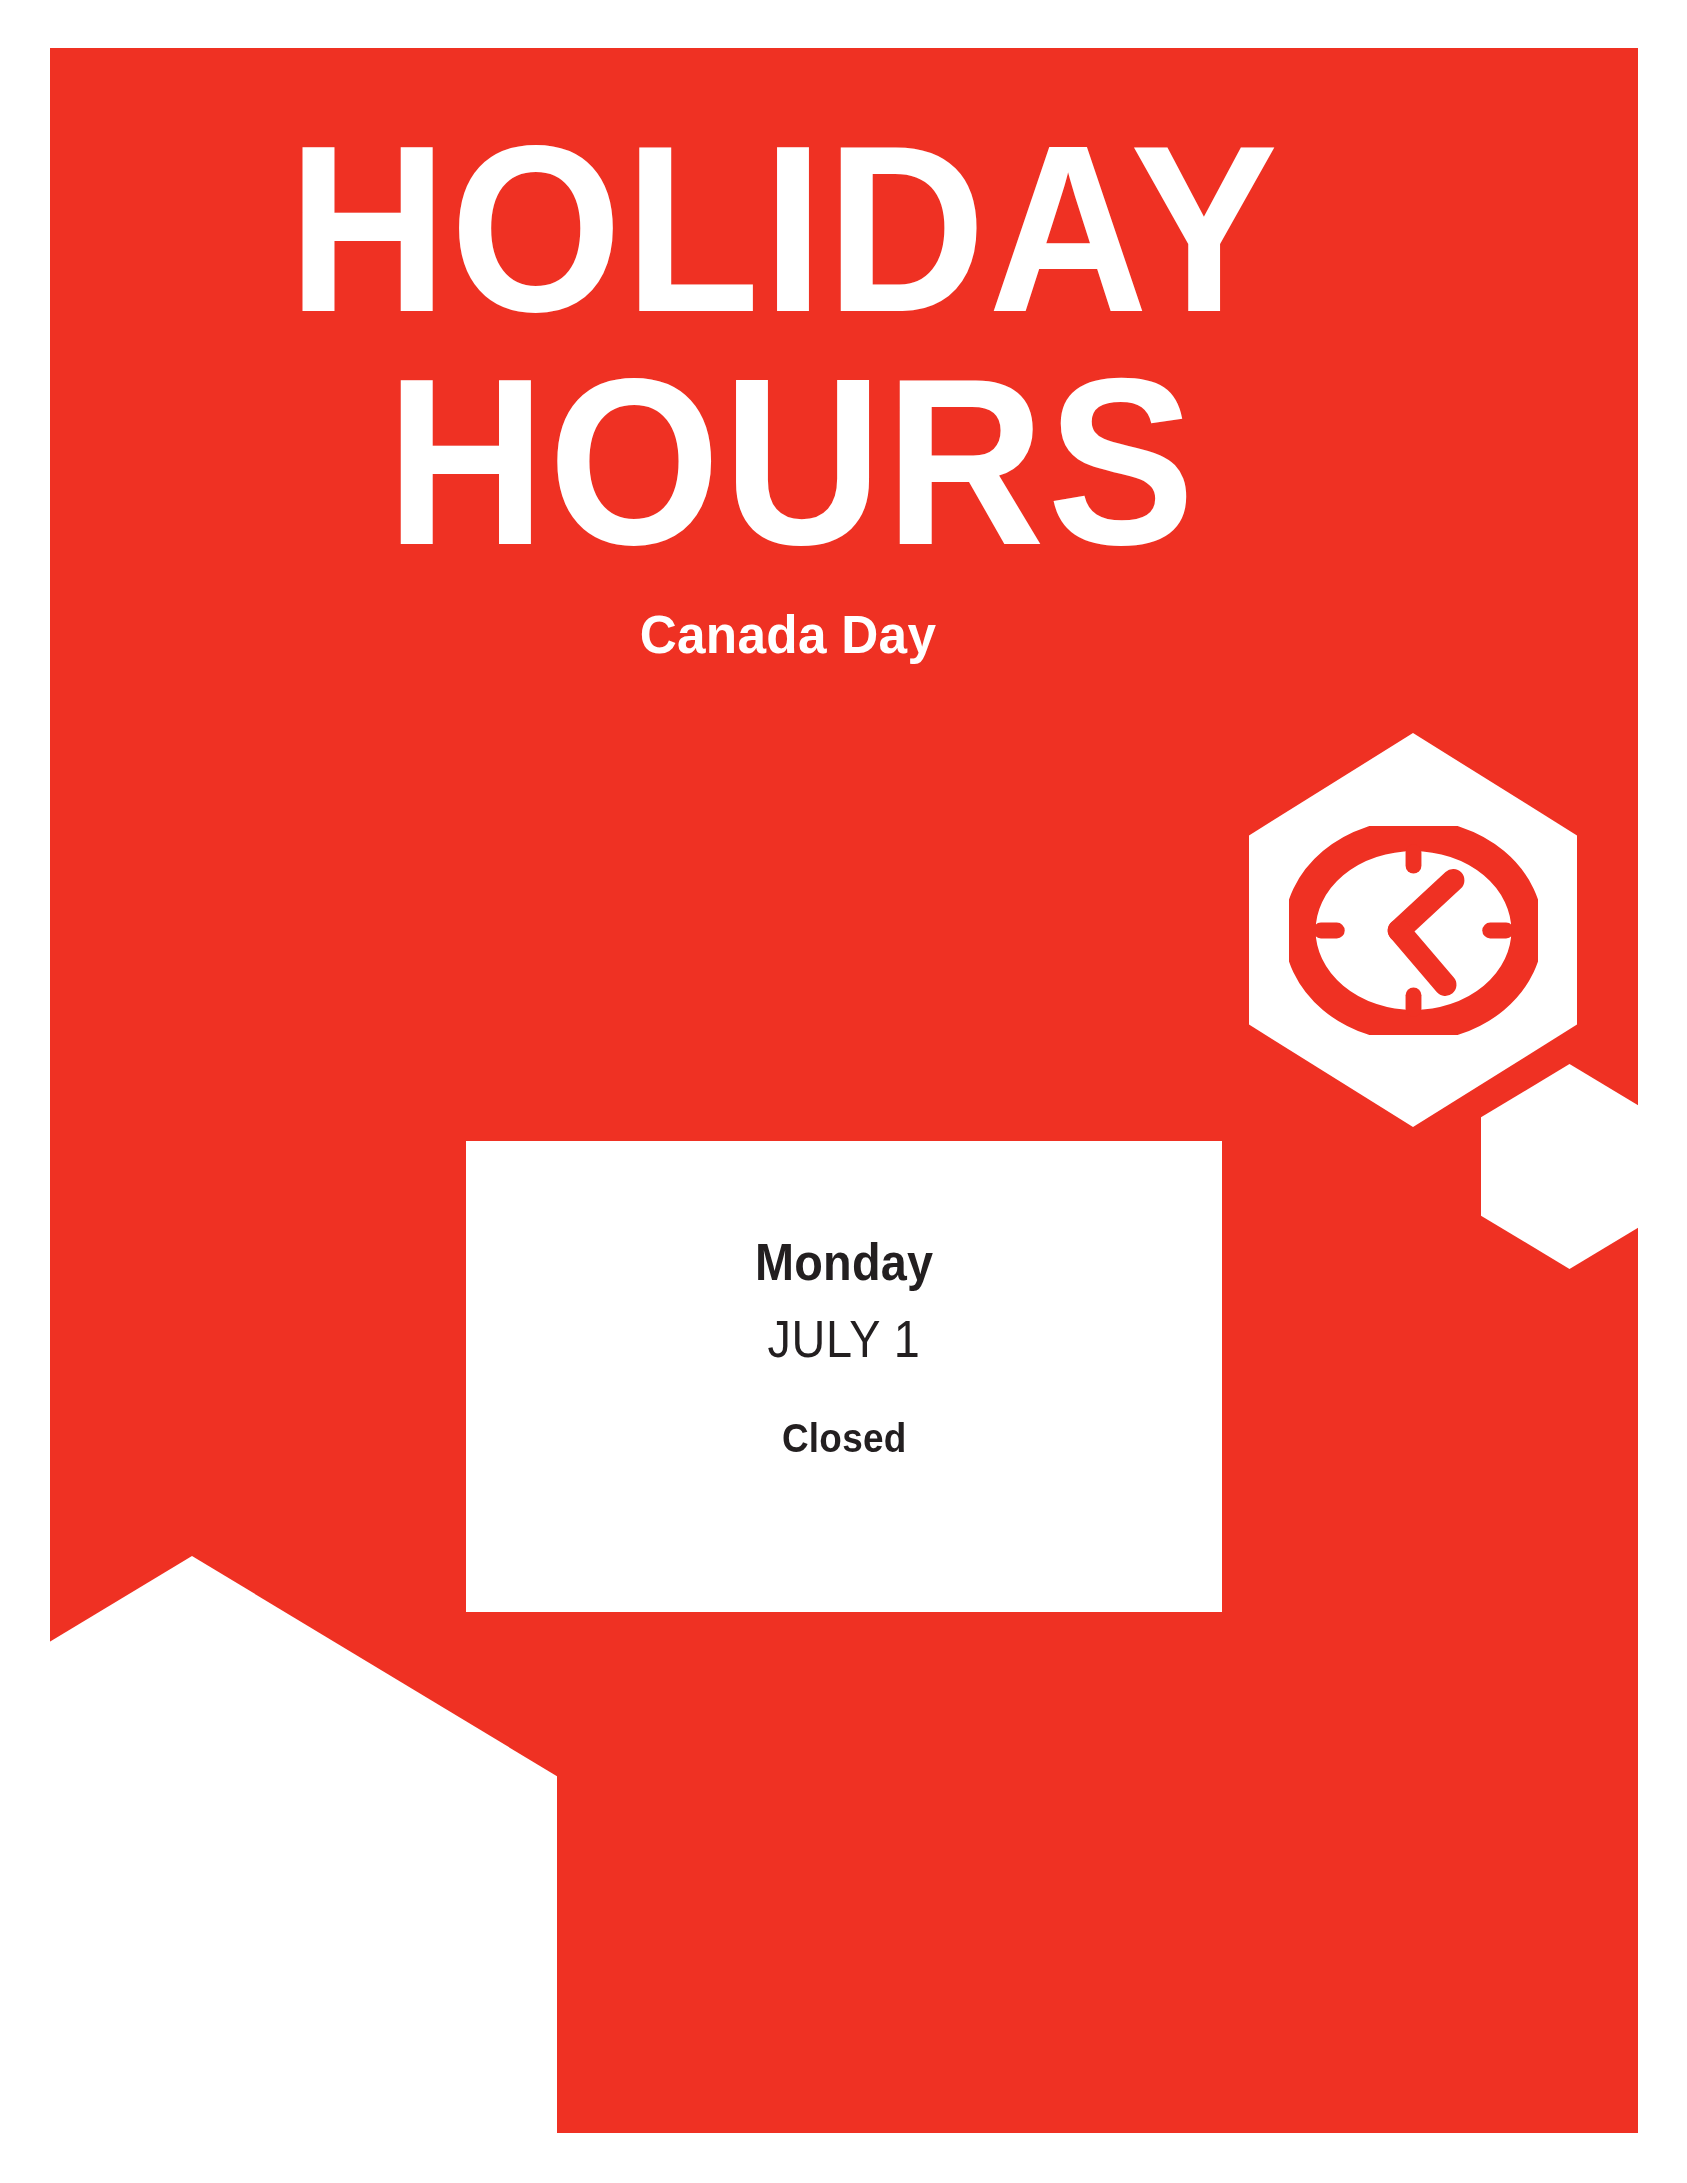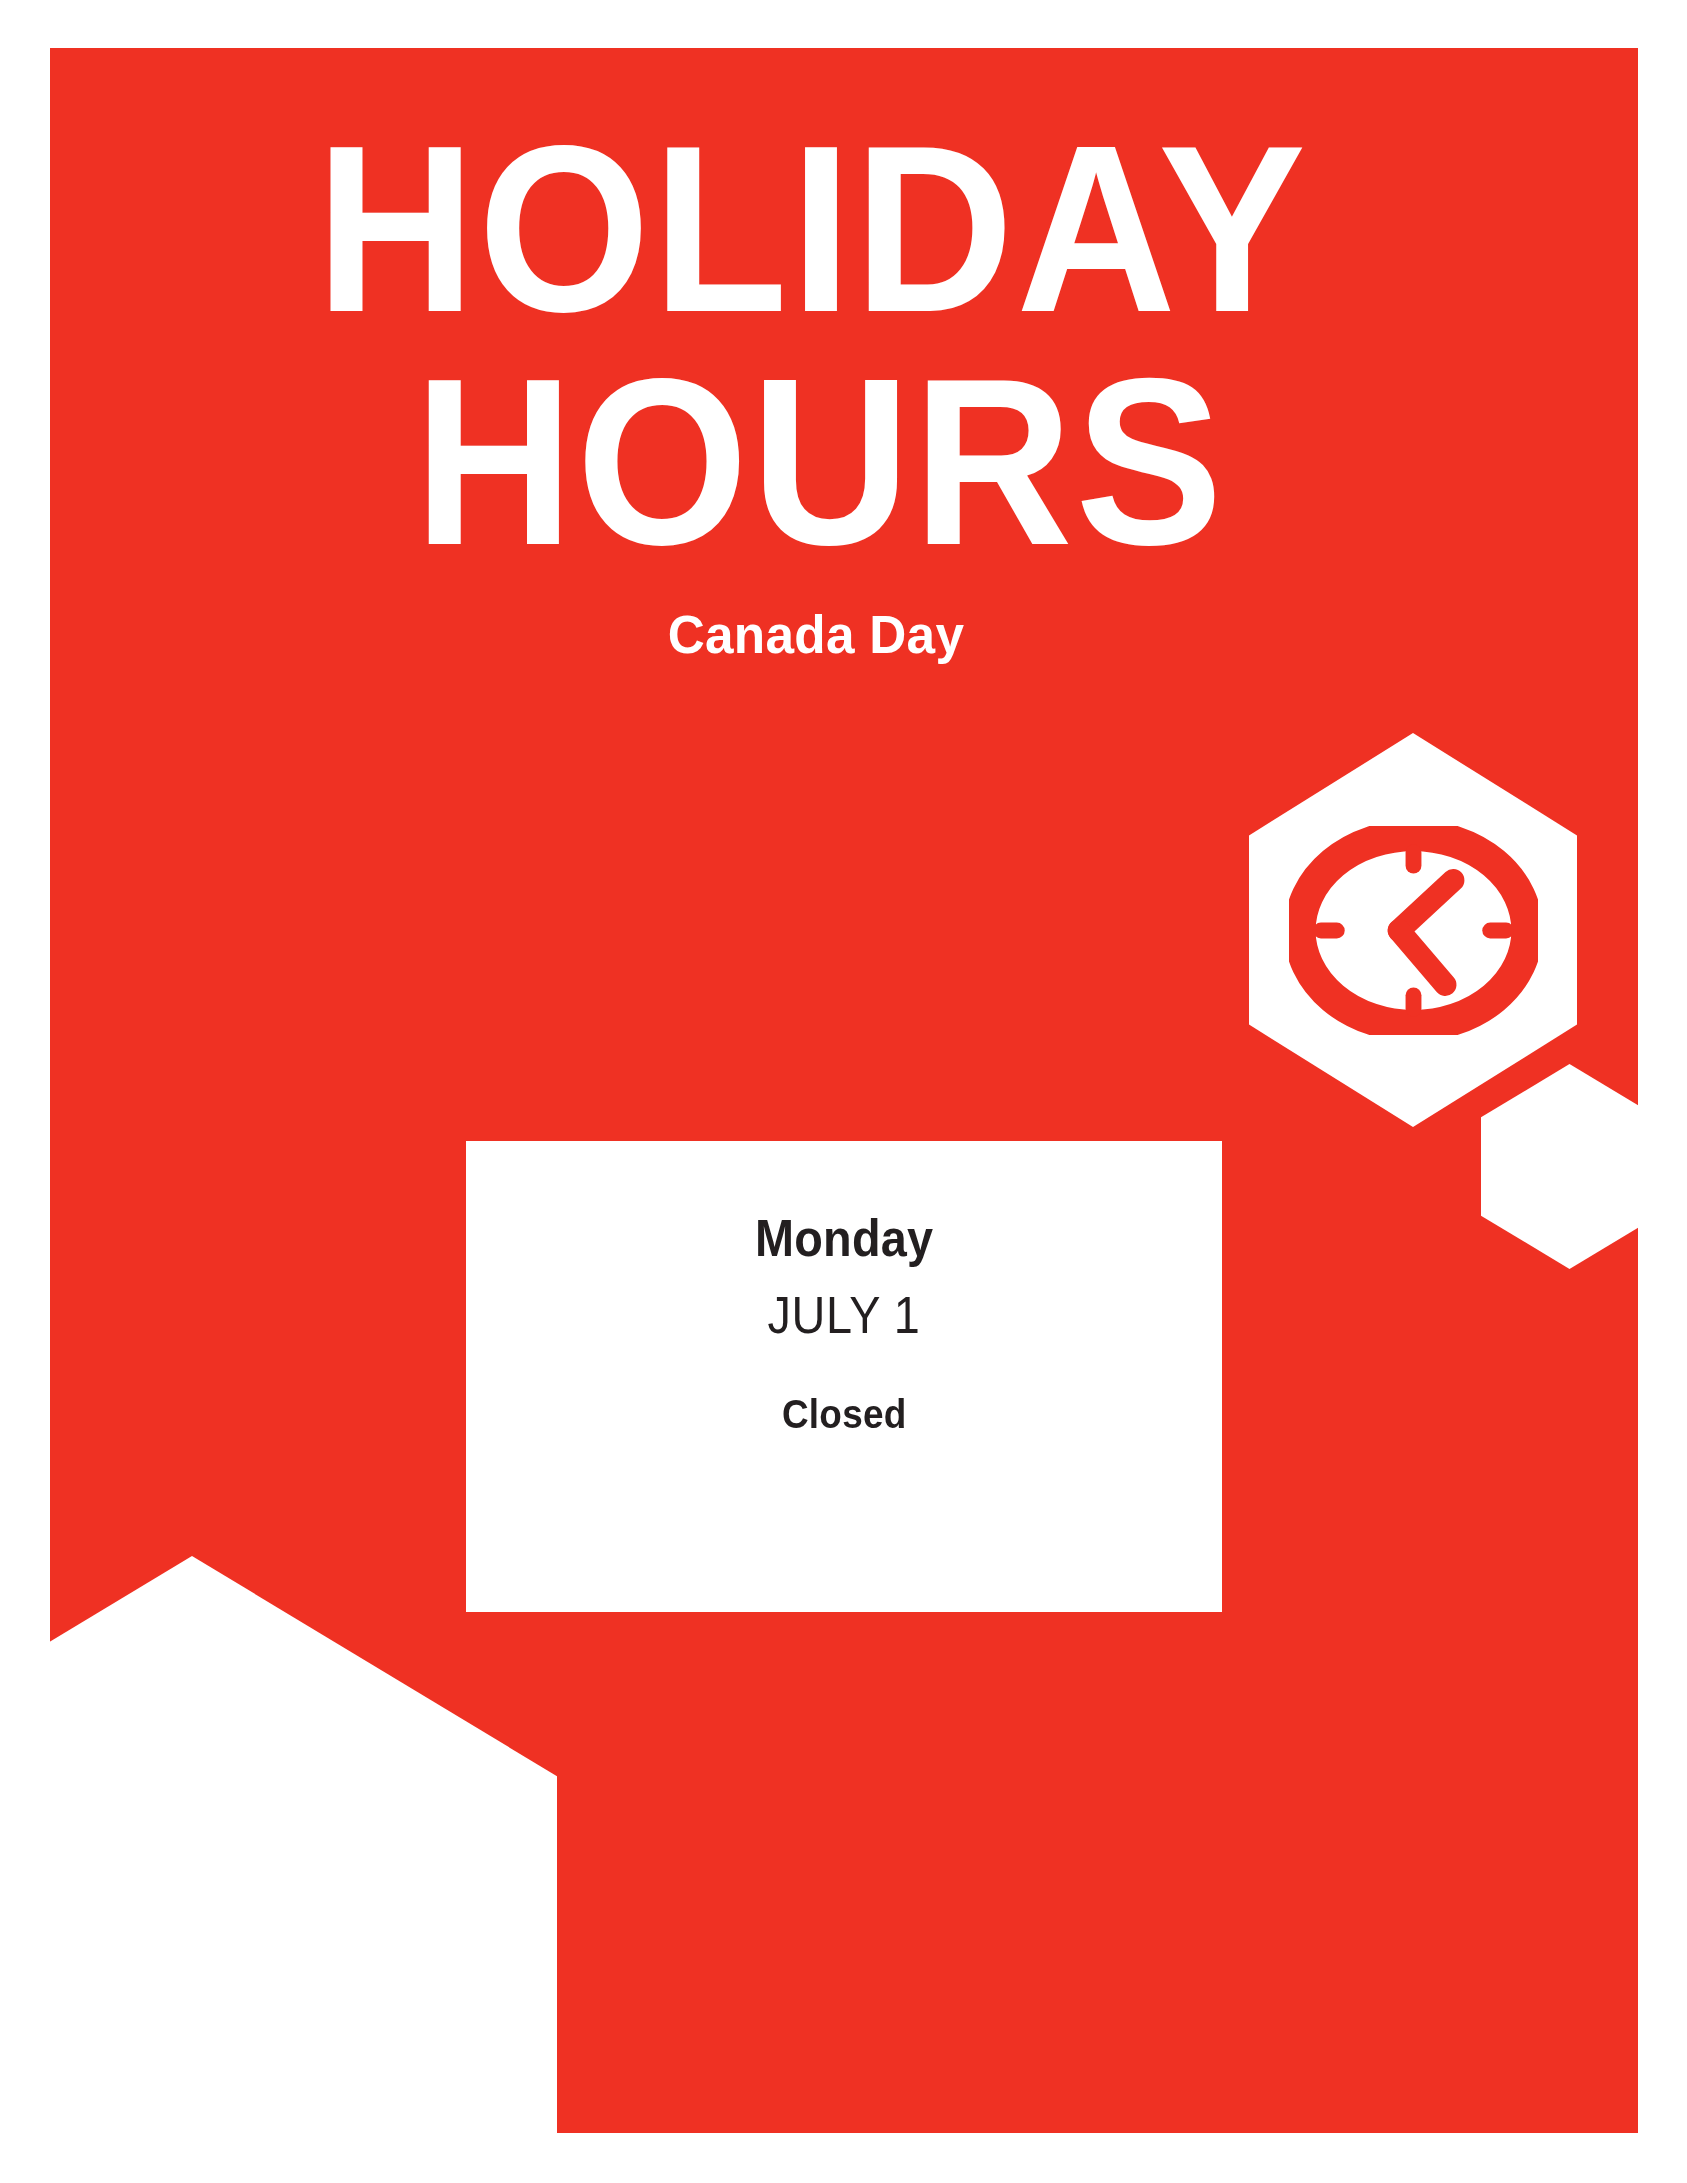--- a/index.html
+++ b/index.html
@@ -34,21 +34,20 @@
   }
 
   
   .title-block {
     position: absolute;
     left: 50px;
     top: 112px;
     width: 1476px;
     text-align: center;
     pointer-events: none;
-    margin-left: 28px;
   }
   .title-line {
     display: block;
     color: #ffffff;
     font-family: "Liberation Sans", sans-serif;
     font-weight: 700;
     font-size: 238px;
     line-height: 0.98;
     letter-spacing: 2.6px;
     transform: scaleX(0.93);
@@ -114,21 +113,21 @@
     left: 466px;
     top: 1141px;
     width: 756px;
     height: 471px;
     background: #ffffff;
     display: flex;
     flex-direction: column;
     align-items: center;
     justify-content: flex-start;
     box-sizing: border-box;
-    padding-top: 71px;
+    padding-top: 95px;
   }
   .card-day {
     color: #231f20;
     font-family: "Liberation Sans", sans-serif;
     font-weight: 700;
     font-size: 52px;
     line-height: 1;
     transform: scaleX(0.9);
     letter-spacing: 0.3px;
   }

